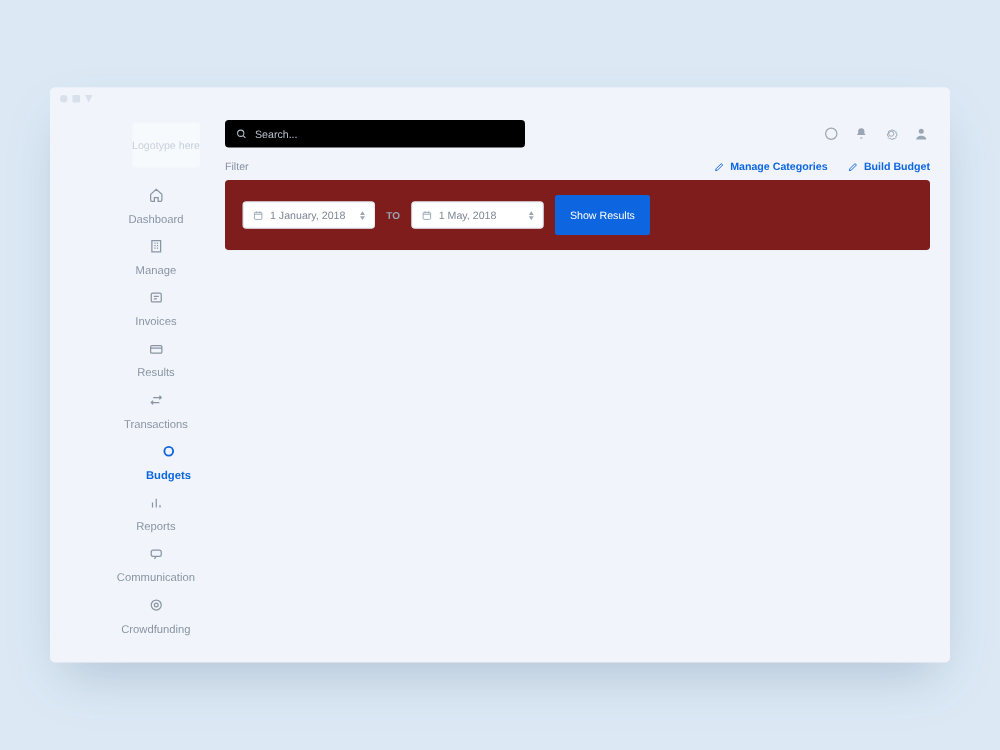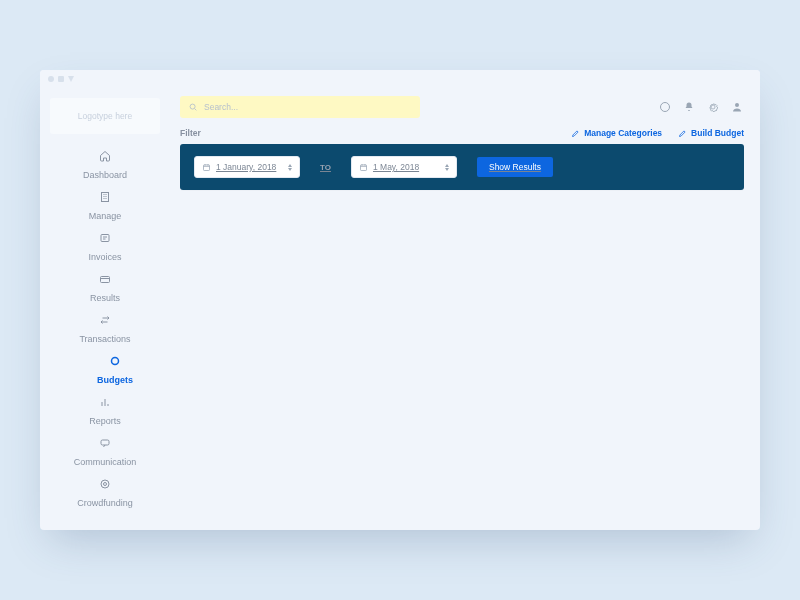--- a/index.html
+++ b/index.html
@@ -49,20 +49,21 @@
   }
   .body {
     flex: 1;
     display: flex;
   }
   .sidebar {
     width: 130px;
     padding: 6px 0;
     display: flex;
     flex-direction: column;
+    align-items: flex-end;
   }
   .logo {
     margin: 4px 10px 10px 10px;
     height: 36px;
     background: #f7fafd;
     border-radius: 3px;
     display: flex;
     align-items: center;
     justify-content: center;
     color: #c7d0dd;
@@ -102,21 +103,21 @@
   }
   .topbar {
     display: flex;
     align-items: center;
     gap: 10px;
     margin-bottom: 10px;
   }
   .search {
     width: 240px;
     height: 22px;
-    background: #fef9c3;
+    background: #000000;
     border-radius: 3px;
     display: flex;
     align-items: center;
     padding: 0 8px;
     gap: 6px;
     color: #b2bdcb;
   }
   .search svg { width: 10px; height: 10px; }
   .search input {
     border: none; outline: none;
@@ -135,45 +136,44 @@
   }
   .top-icon svg { width: 12px; height: 12px; }
 
   .filter-row {
     display: flex;
     align-items: center;
     margin-bottom: 6px;
   }
   .filter-label {
     font-size: 8.5px;
-    font-weight: 700;
+    font-weight: 400;
     color: #8790a0;
   }
   .filter-spacer { flex: 1; }
   .action-link {
     display: flex;
     align-items: center;
     gap: 4px;
     color: #0d66e0;
     font-size: 8.5px;
     font-weight: 600;
     cursor: pointer;
     margin-left: 16px;
   }
   .action-link svg { width: 9px; height: 9px; }
 
   .card {
-    background: #0c4a6e;
+    background: #7f1d1d;
     border-radius: 3px;
     padding: 12px 14px;
     display: flex;
     align-items: center;
-    gap: 20px;
+    gap: 9px;
     box-shadow: 0 1px 0 rgba(0,0,0,0.02);
-    text-decoration: underline;
   }
   .date-input {
     display: flex;
     align-items: center;
     border: 1px solid #e3e9f1;
     border-radius: 3px;
     height: 22px;
     padding: 0 7px;
     width: 106px;
     gap: 5px;
@@ -192,21 +192,21 @@
   .chev .up { border-bottom:3px solid #9aa6b4; }
   .chev .dn { border-top:3px solid #9aa6b4; }
   .to-label {
     font-size: 8px; font-weight: 600; color: #98a2b0;
   }
   .btn-primary {
     background: #0d66e0;
     color: #fff;
     border: none;
     border-radius: 2px;
-    height: 20px;
+    height: 32px;
     padding: 0 12px;
     font-size: 8.5px;
     font-weight: 500;
     cursor: pointer;
     text-align: center;
   }
 </style>
 </head>
 <body>
 

